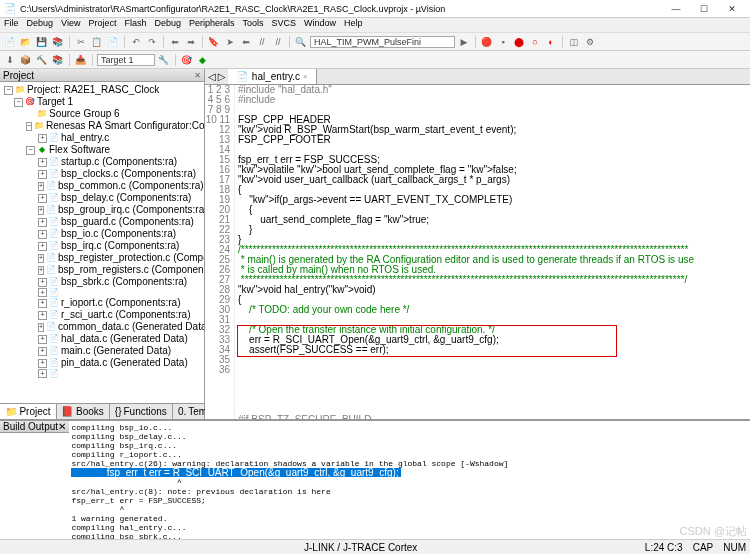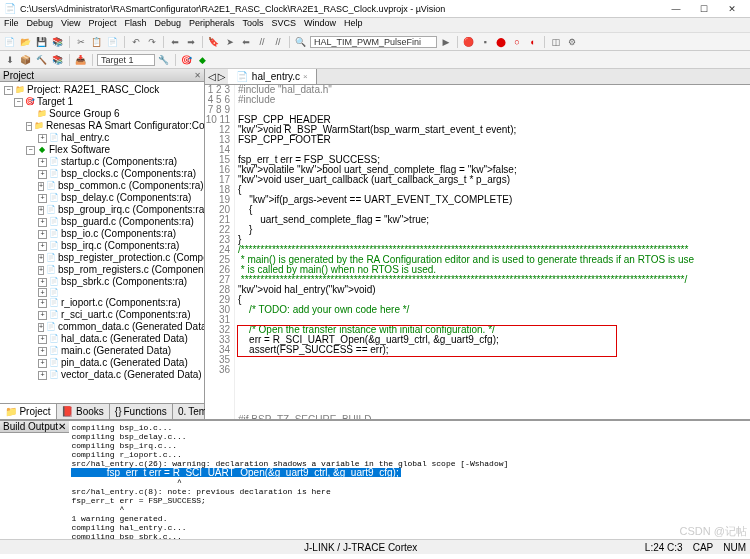--- a/index.html
+++ b/index.html
@@ -89,21 +89,21 @@
   <div class="tbtn">⬅</div>
   <div class="tbtn">➡</div>
   <div class="tsep"></div>
   <div class="tbtn">🔖</div>
   <div class="tbtn">➤</div>
   <div class="tbtn">⬅</div>
   <div class="tbtn">//</div>
   <div class="tbtn">//</div>
   <div class="tsep"></div>
   <div class="tbtn">🔍</div>
-  <span class="ttext" style="border:1px solid #aaa;padding:0 15px 0 3px;background:#fff">HAL_TIM_PWM_PulseFini</span>
+  <span class="ttext" style="border:1px solid #aaa;padding:0 33px 0 3px;background:#fff">HAL_TIM_PWM_PulseFini</span>
   <div class="tbtn">▶</div>
   <div class="tsep"></div>
   <div class="tbtn" style="color:#d00">🔴</div>
   <div class="tbtn">▪</div>
   <div class="tbtn" style="color:#d00">⬤</div>
   <div class="tbtn" style="color:#d00">○</div>
   <div class="tbtn" style="color:#d00">◐</div>
   <div class="tsep"></div>
   <div class="tbtn">◫</div>
   <div class="tbtn">⚙</div>
@@ -248,21 +248,20 @@
             <span>main.c (Generated Data)</span>
           </div>
           <div class="tree-item ind3">
             <span class="exp">+</span>
             <span class="ticon">📄</span>
             <span>pin_data.c (Generated Data)</span>
           </div>
           <div class="tree-item ind3">
             <span class="exp">+</span>
             <span class="ticon">📄</span>
-            <span>vector_data.c (Generated Data)</span>
           </div>
         </div>
     </div>
     <div class="tabs-bottom">
       <div class="tab-b active">
           <span>📁</span>
           <span>Project</span>
         </div>
       <div class="tab-b">
           <span>📕</span>

